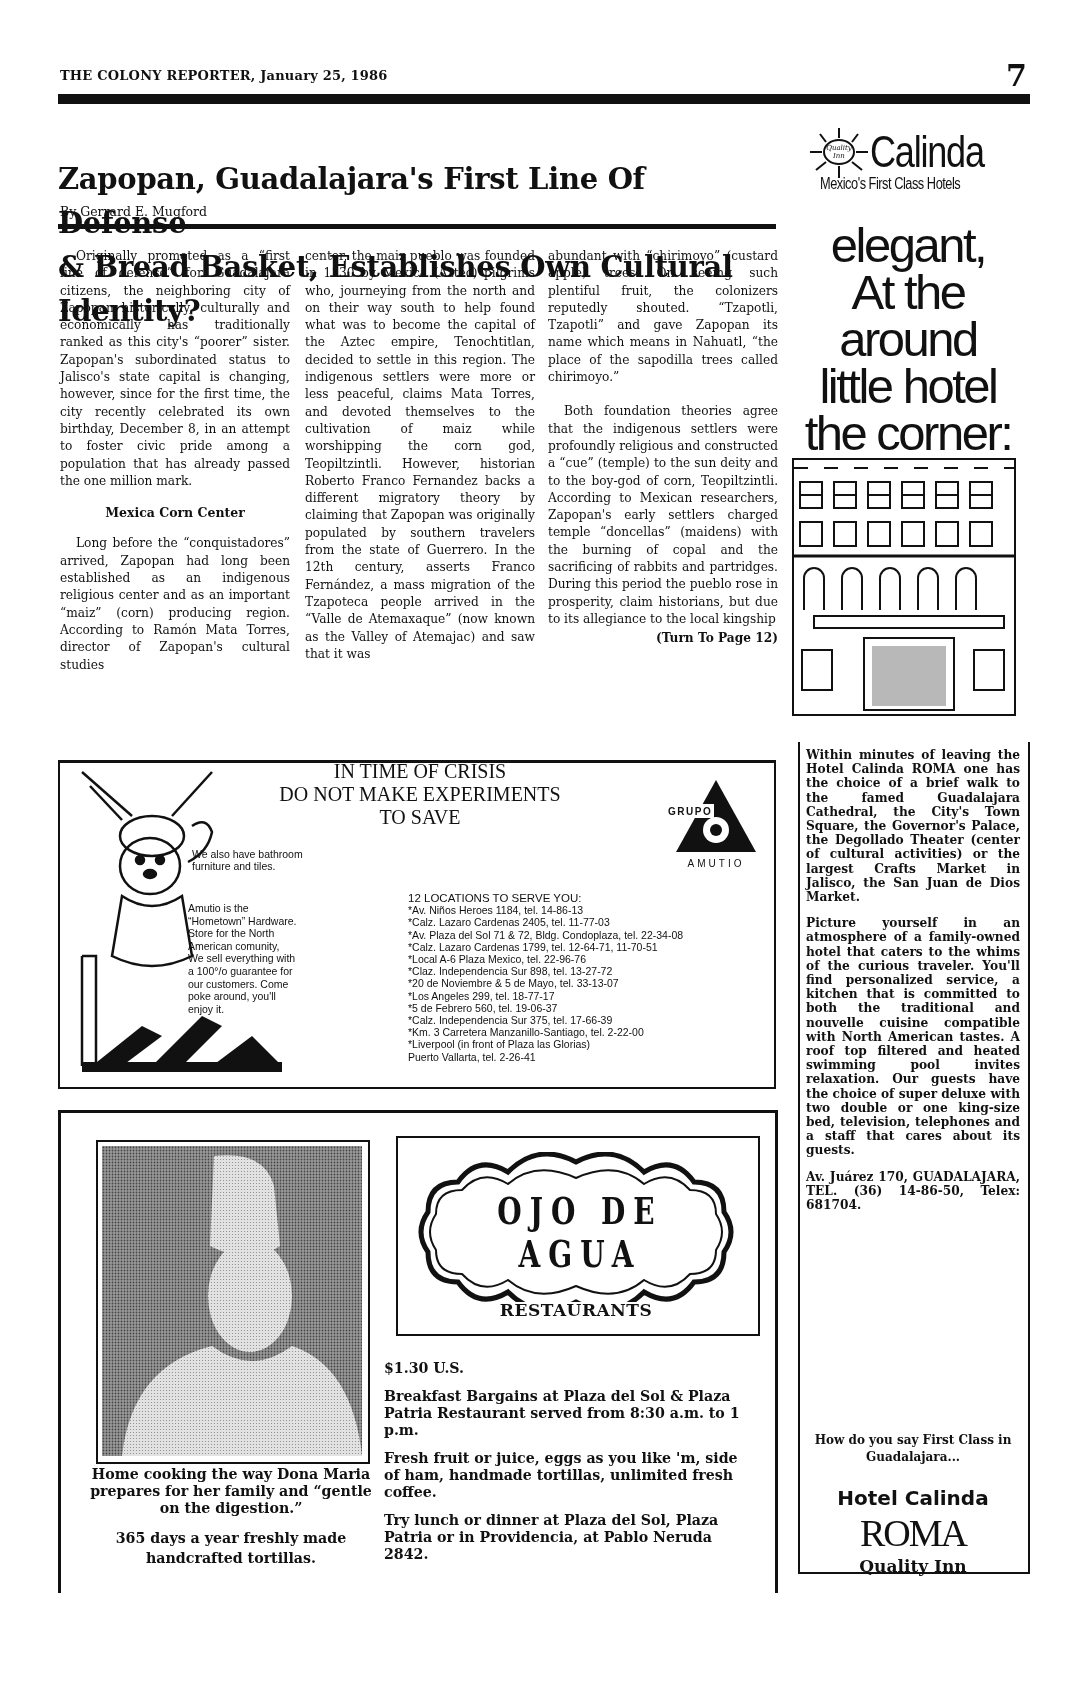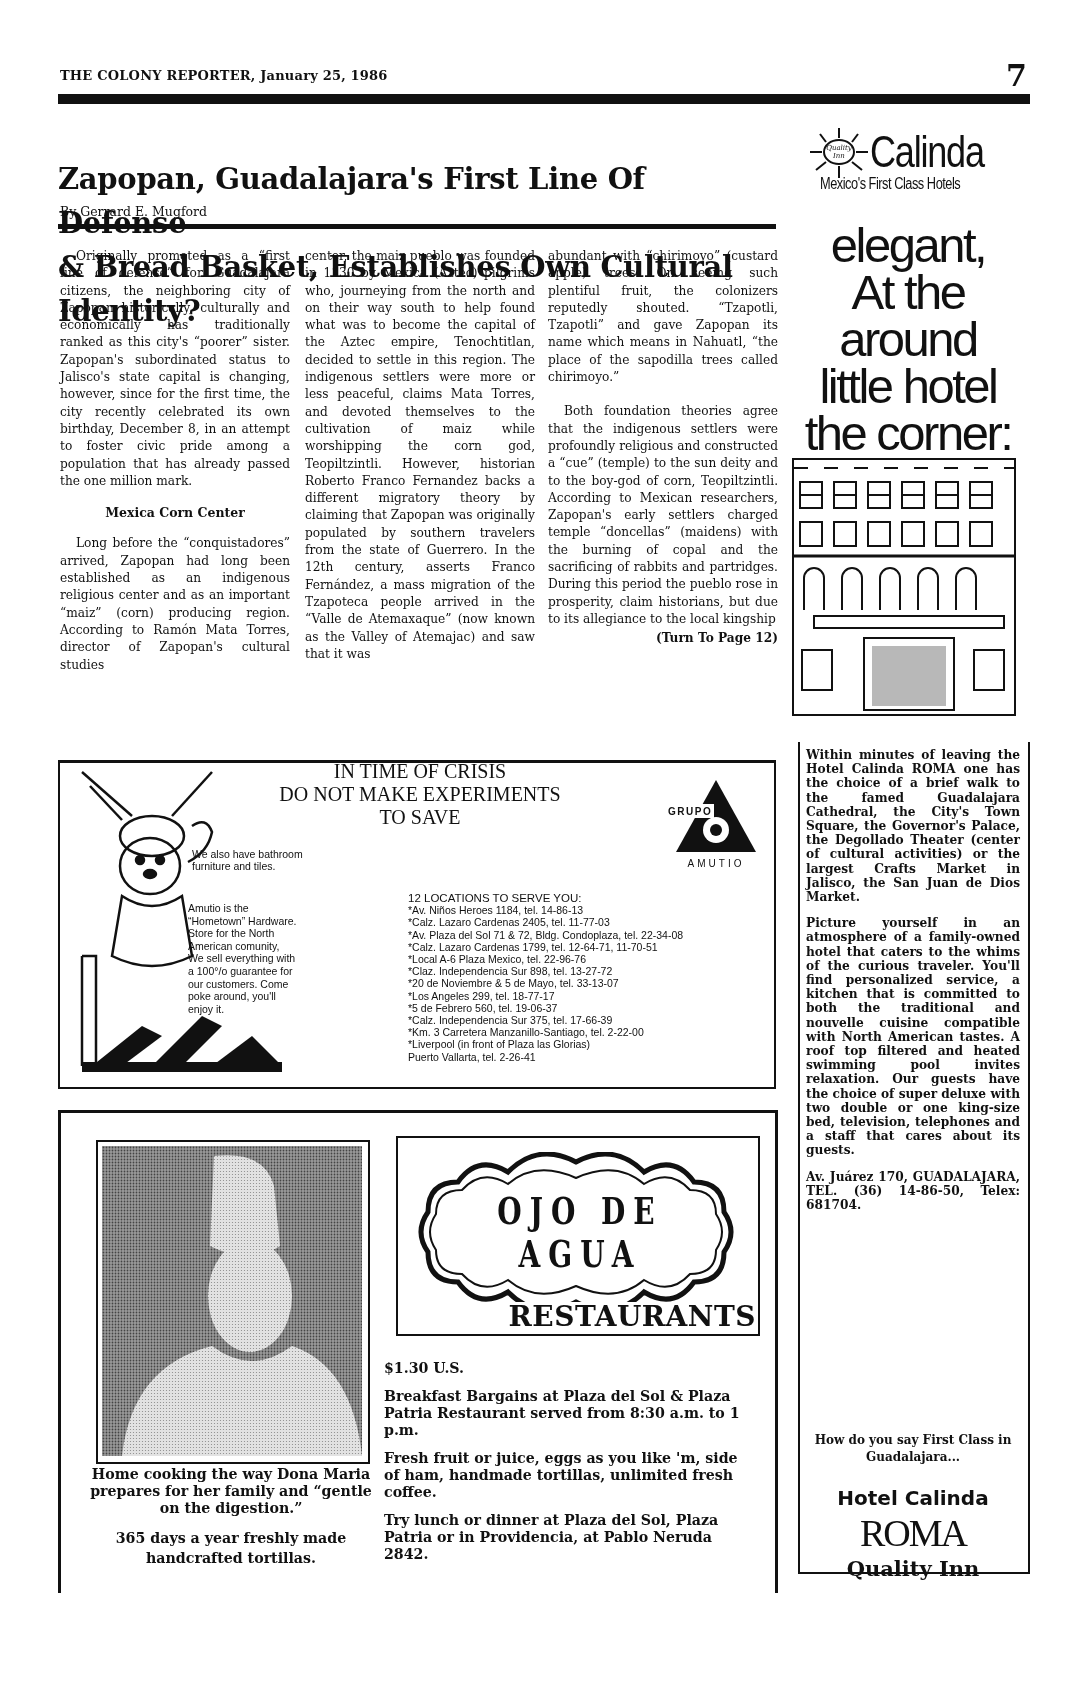--- a/index.html
+++ b/index.html
@@ -20,38 +20,38 @@
   .cal-name{left:870px;top:130px;font-family:"Liberation Sans",sans-serif;font-size:44px;line-height:44px;letter-spacing:-1.5px;transform:scaleX(0.82);transform-origin:left;}
   .cal-tag{left:820px;top:175px;font-family:"Liberation Sans",sans-serif;font-size:16px;letter-spacing:-0.6px;transform:scaleX(0.8);transform-origin:left;}
   .cal-head{left:790px;top:222px;width:236px;text-align:center;font-family:"Liberation Sans",sans-serif;font-size:49px;line-height:47px;letter-spacing:-2.5px;}
   .hotel-ill{left:792px;top:458px;width:220px;height:254px;border:2px solid #111;background:#fff;}
   .cal-box{left:798px;top:742px;width:228px;height:830px;border-left:2px solid #111;border-right:2px solid #111;border-bottom:2px solid #111;}
   .cal-text{left:806px;top:748px;width:214px;font-family:"DejaVu Serif",serif;font-weight:bold;font-size:12.2px;line-height:14.2px;text-align:justify;}
   .cal-text p{margin:0 0 12px 0;}
   .cal-q{left:806px;top:1432px;width:214px;text-align:center;font-family:"DejaVu Serif",serif;font-weight:bold;font-size:12px;line-height:17px;}
   .cal-hotel{left:806px;top:1486px;width:214px;text-align:center;font-family:"DejaVu Sans",sans-serif;font-weight:bold;font-size:20px;}
   .cal-roma{left:806px;top:1514px;width:214px;text-align:center;font-family:"Liberation Serif",serif;font-size:38px;letter-spacing:-2px;line-height:38px;}
-  .cal-qi{left:806px;top:1556px;width:214px;text-align:center;font-family:"DejaVu Serif",serif;font-weight:bold;font-size:21px;}
+  .cal-qi{left:806px;top:1556px;width:214px;text-align:center;font-family:"DejaVu Serif",serif;font-weight:bold;font-size:17px;}
   
   .amutio{left:58px;top:760px;width:714px;height:324px;border:2px solid #111;border-top:3px solid #111;}
   .am-head{left:270px;top:760px;width:300px;text-align:center;font-family:"Liberation Serif",serif;font-size:20px;line-height:23px;}
   .am-bath{left:192px;top:848px;font-family:"Liberation Sans",sans-serif;font-size:10.5px;line-height:12px;}
   .am-desc{left:188px;top:902px;font-family:"Liberation Sans",sans-serif;font-size:10.5px;line-height:12.6px;}
   .am-locs{left:408px;top:892px;font-family:"Liberation Sans",sans-serif;font-size:10.5px;line-height:12.2px;}
   .am-locs div{white-space:nowrap;}
   .grupo{left:666px;top:778px;}
   
   .bottom-ad{left:58px;top:1110px;width:714px;height:480px;border:3px solid #111;border-bottom:none;border-right:3px solid #111;}
   .photo-frame{left:96px;top:1140px;width:270px;height:320px;border:2px solid #111;}
   .photo{left:102px;top:1146px;width:260px;height:310px;}
   .cap{left:86px;top:1466px;width:290px;font-family:"DejaVu Serif",serif;font-weight:bold;font-size:14.2px;line-height:17px;text-align:center;}
   .cap2{left:86px;top:1528px;width:290px;font-family:"DejaVu Serif",serif;font-weight:bold;font-size:14.2px;line-height:20px;text-align:center;}
   .ojo-box{left:396px;top:1136px;width:360px;height:196px;border:2px solid #111;}
   .ojo-title{left:450px;top:1200px;width:260px;text-align:center;font-family:"DejaVu Serif",serif;font-weight:bold;font-size:28px;letter-spacing:8px;transform:scaleY(1.3);}
-  .ojo-rest{left:396px;top:1300px;width:360px;text-align:right;font-family:"DejaVu Serif",serif;font-weight:bold;font-size:28px;letter-spacing:0.5px;}
+  .ojo-rest{left:396px;top:1300px;width:360px;text-align:center;font-family:"DejaVu Serif",serif;font-weight:bold;font-size:17px;letter-spacing:0.5px;}
   .ojo-text{left:384px;top:1360px;width:370px;font-family:"DejaVu Serif",serif;font-weight:bold;font-size:14.2px;line-height:17px;text-align:left;}
   .ojo-text p{margin:0 0 11px 0;}
 </style>
 </head>
 <body>
 
 <div class="abs masthead">THE COLONY REPORTER, January 25, 1986</div>
 <div class="abs pageno">7</div>
 <div class="abs topbar"></div>
 

